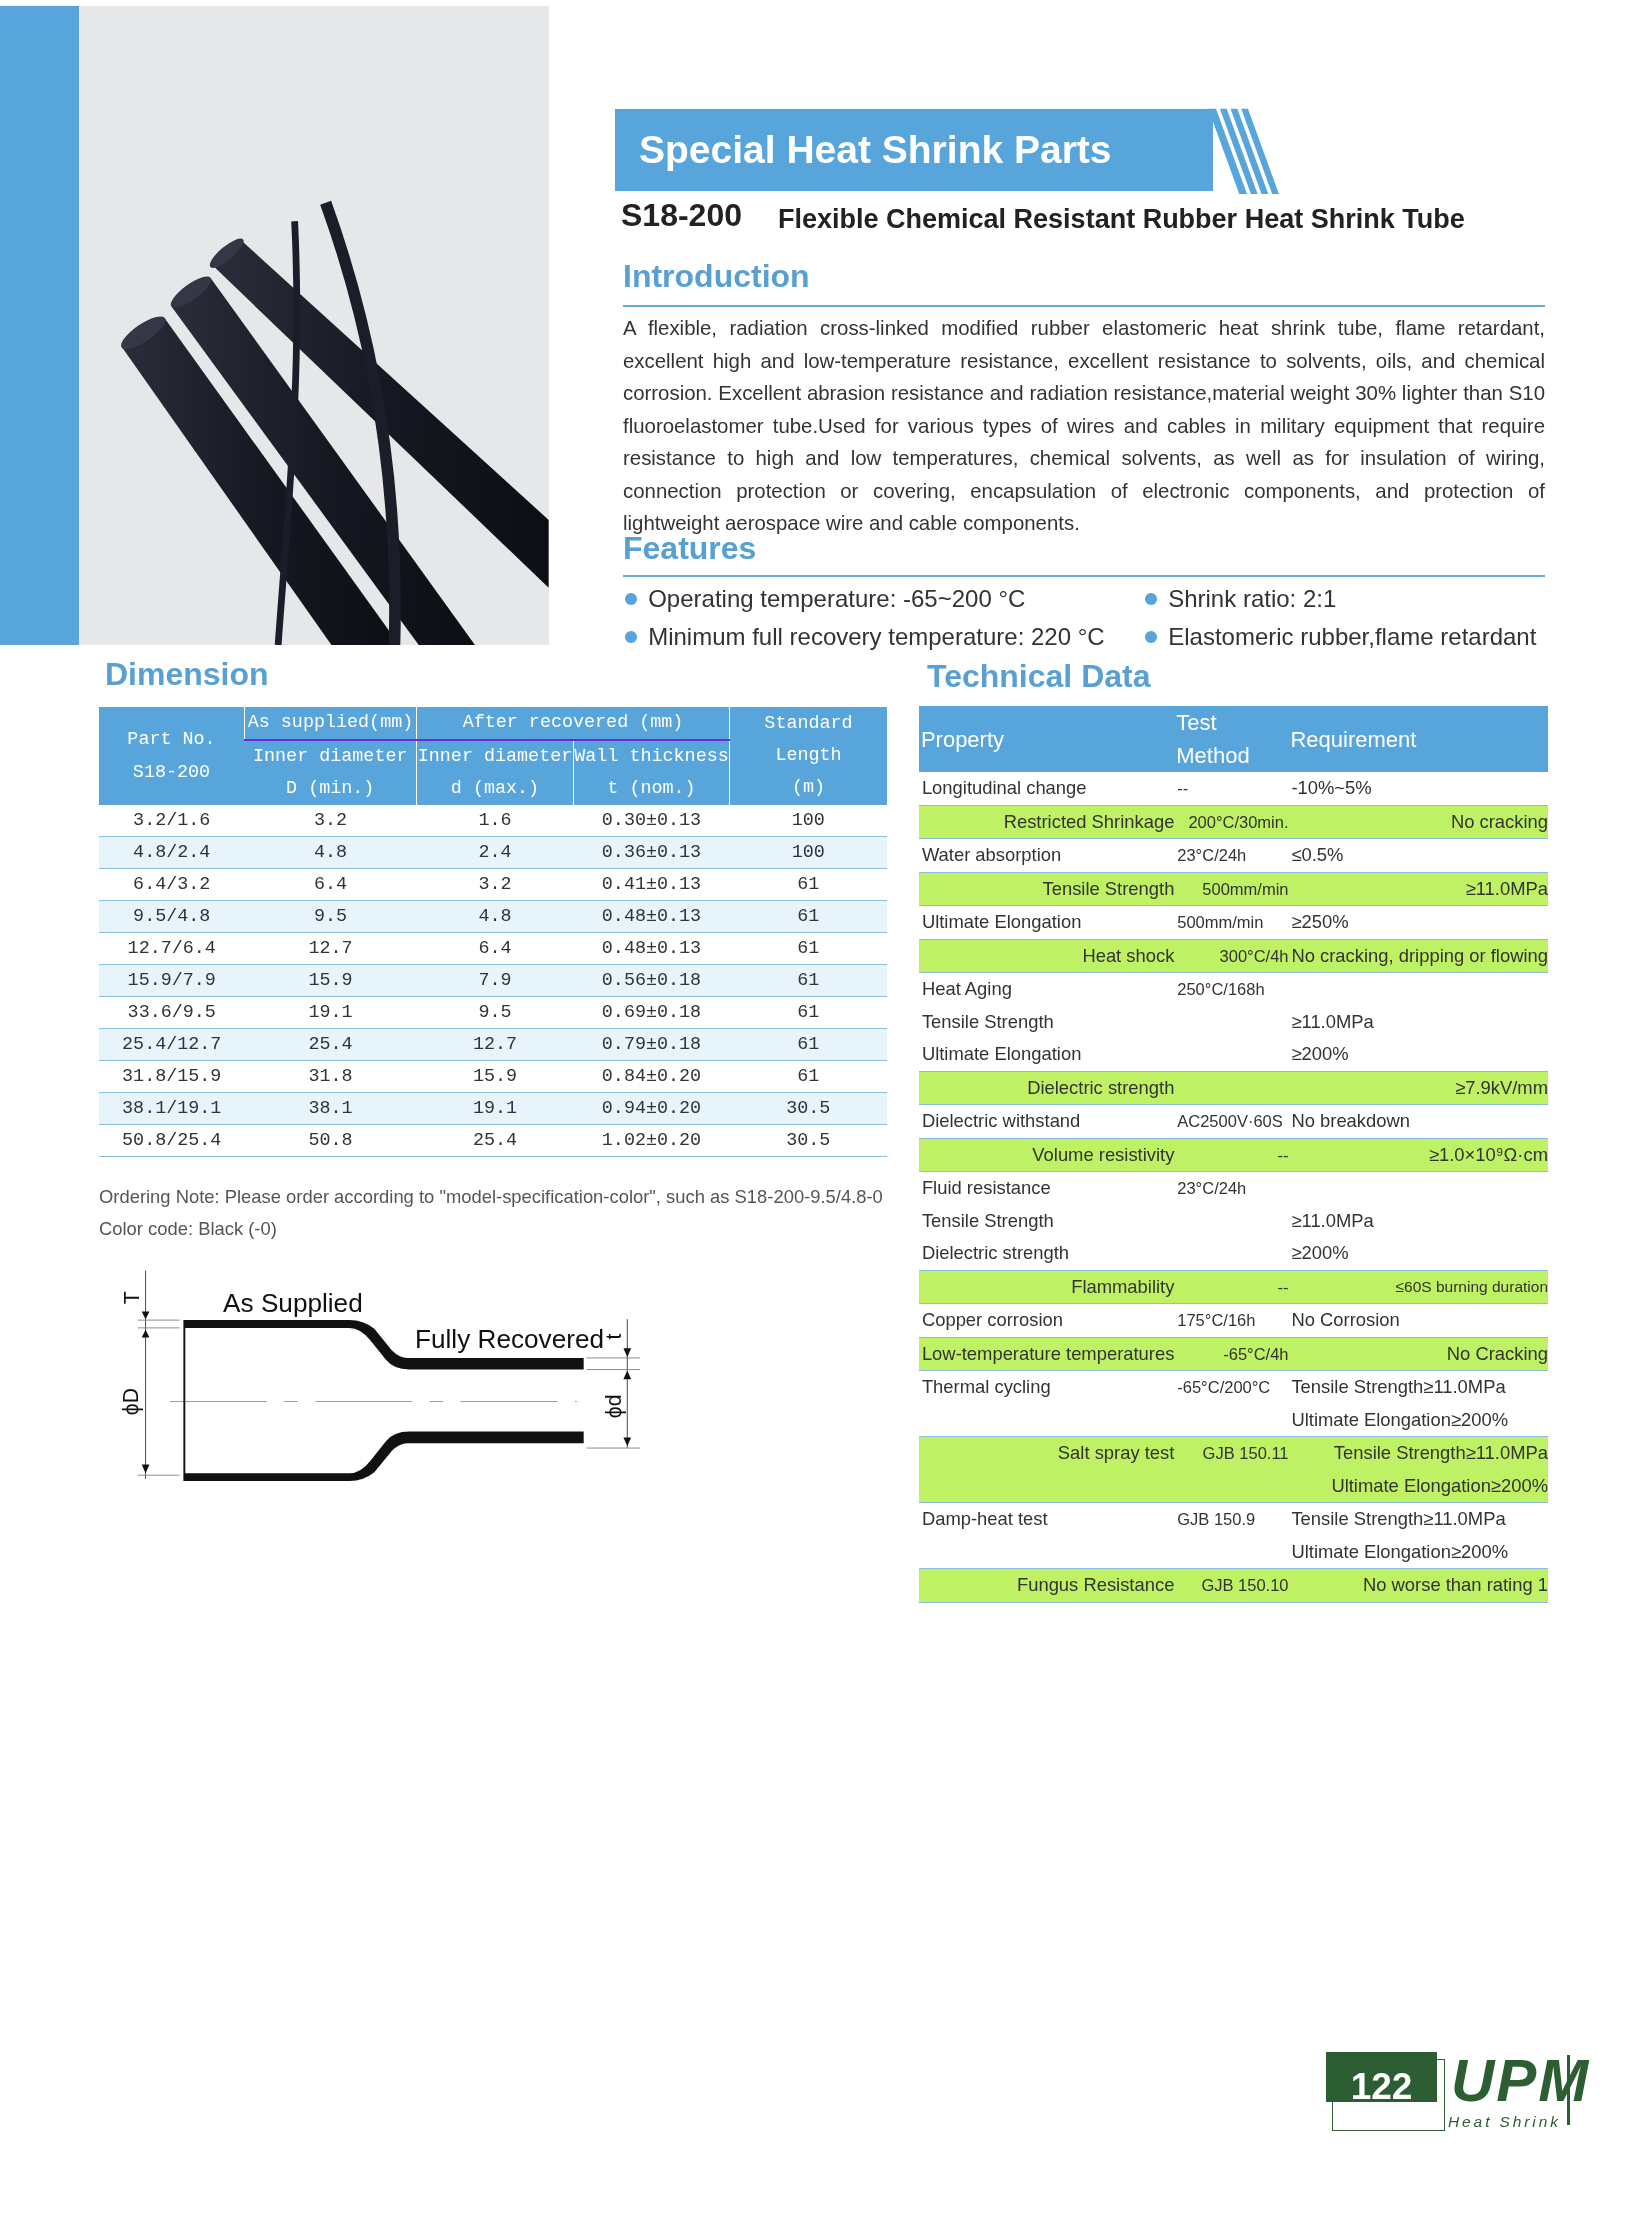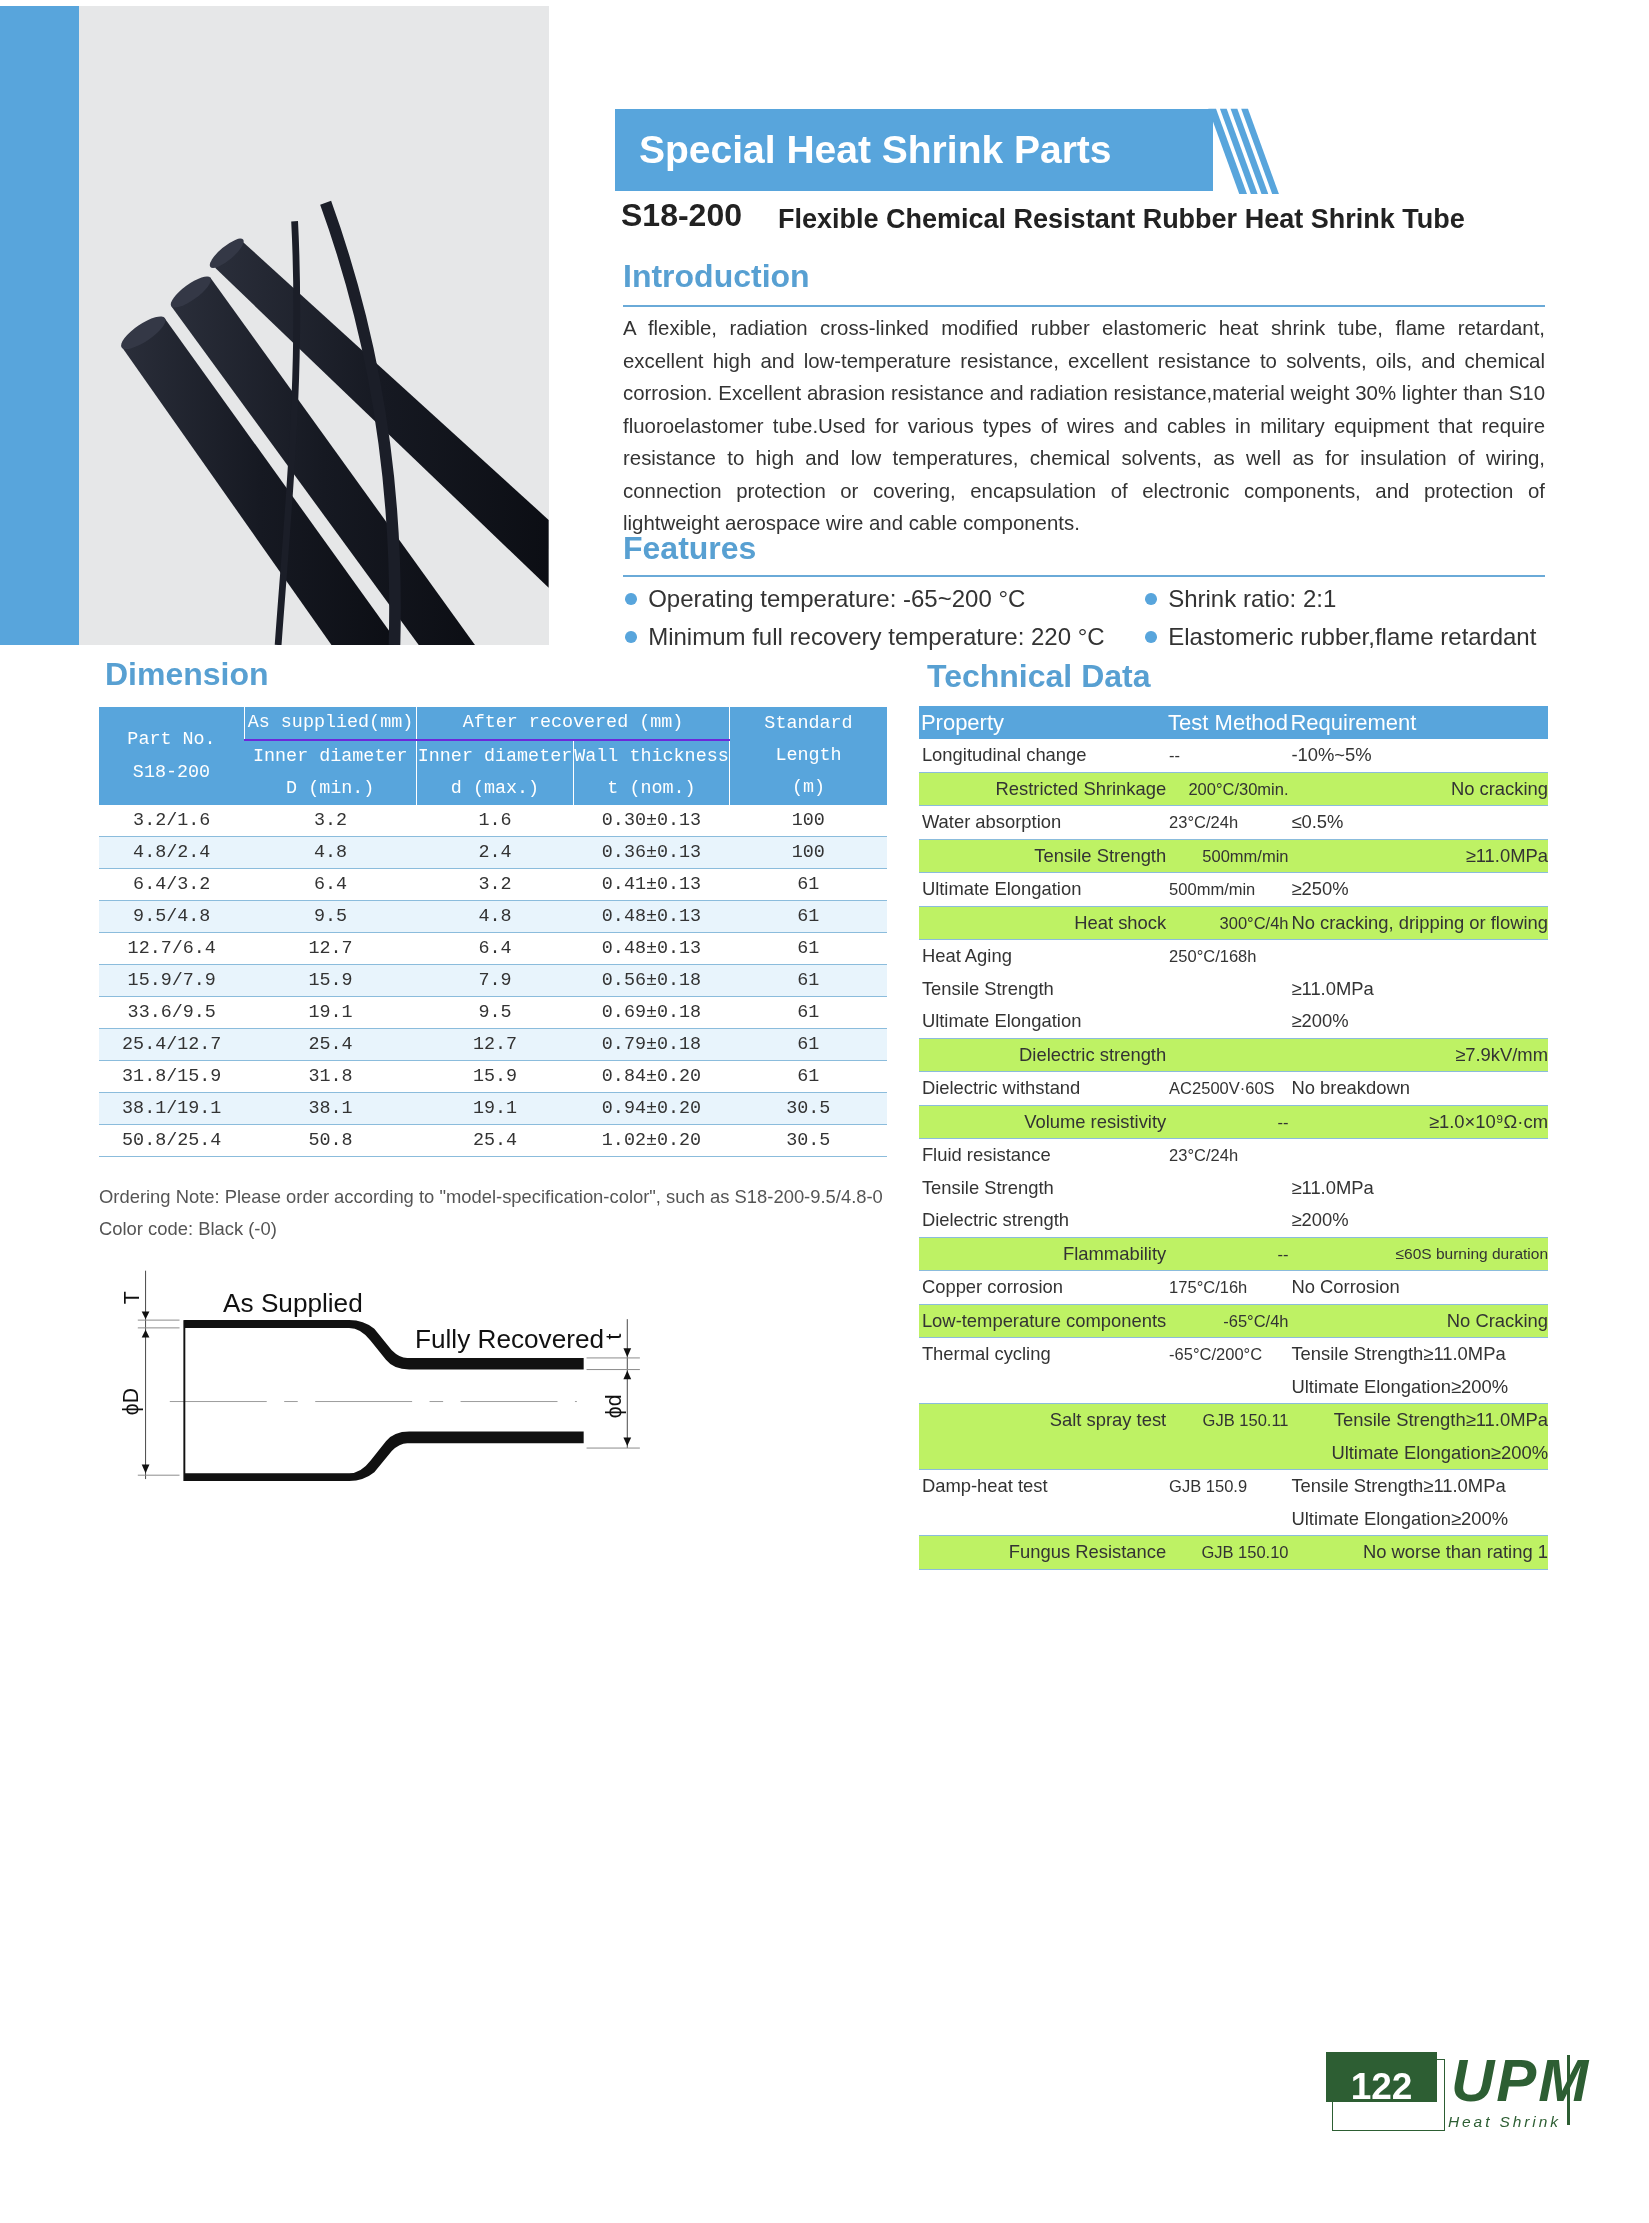--- a/index.html
+++ b/index.html
@@ -346,21 +346,21 @@
         <td>Flammability</td>
         <td class="m">--</td>
         <td class="small">≤60S burning duration</td>
       </tr>
       <tr class="bb">
         <td>Copper corrosion</td>
         <td class="m">175°C/16h</td>
         <td>No Corrosion</td>
       </tr>
       <tr class="sh bb">
-        <td>Low-temperature components</td>
+        <td>Low-temperature temperatures</td>
         <td class="m">-65°C/4h</td>
         <td>No Cracking</td>
       </tr>
       <tr>
         <td>Thermal cycling</td>
         <td class="m">-65°C/200°C</td>
         <td>Tensile Strength≥11.0MPa</td>
       </tr>
       <tr class="bb">
         <td></td>

